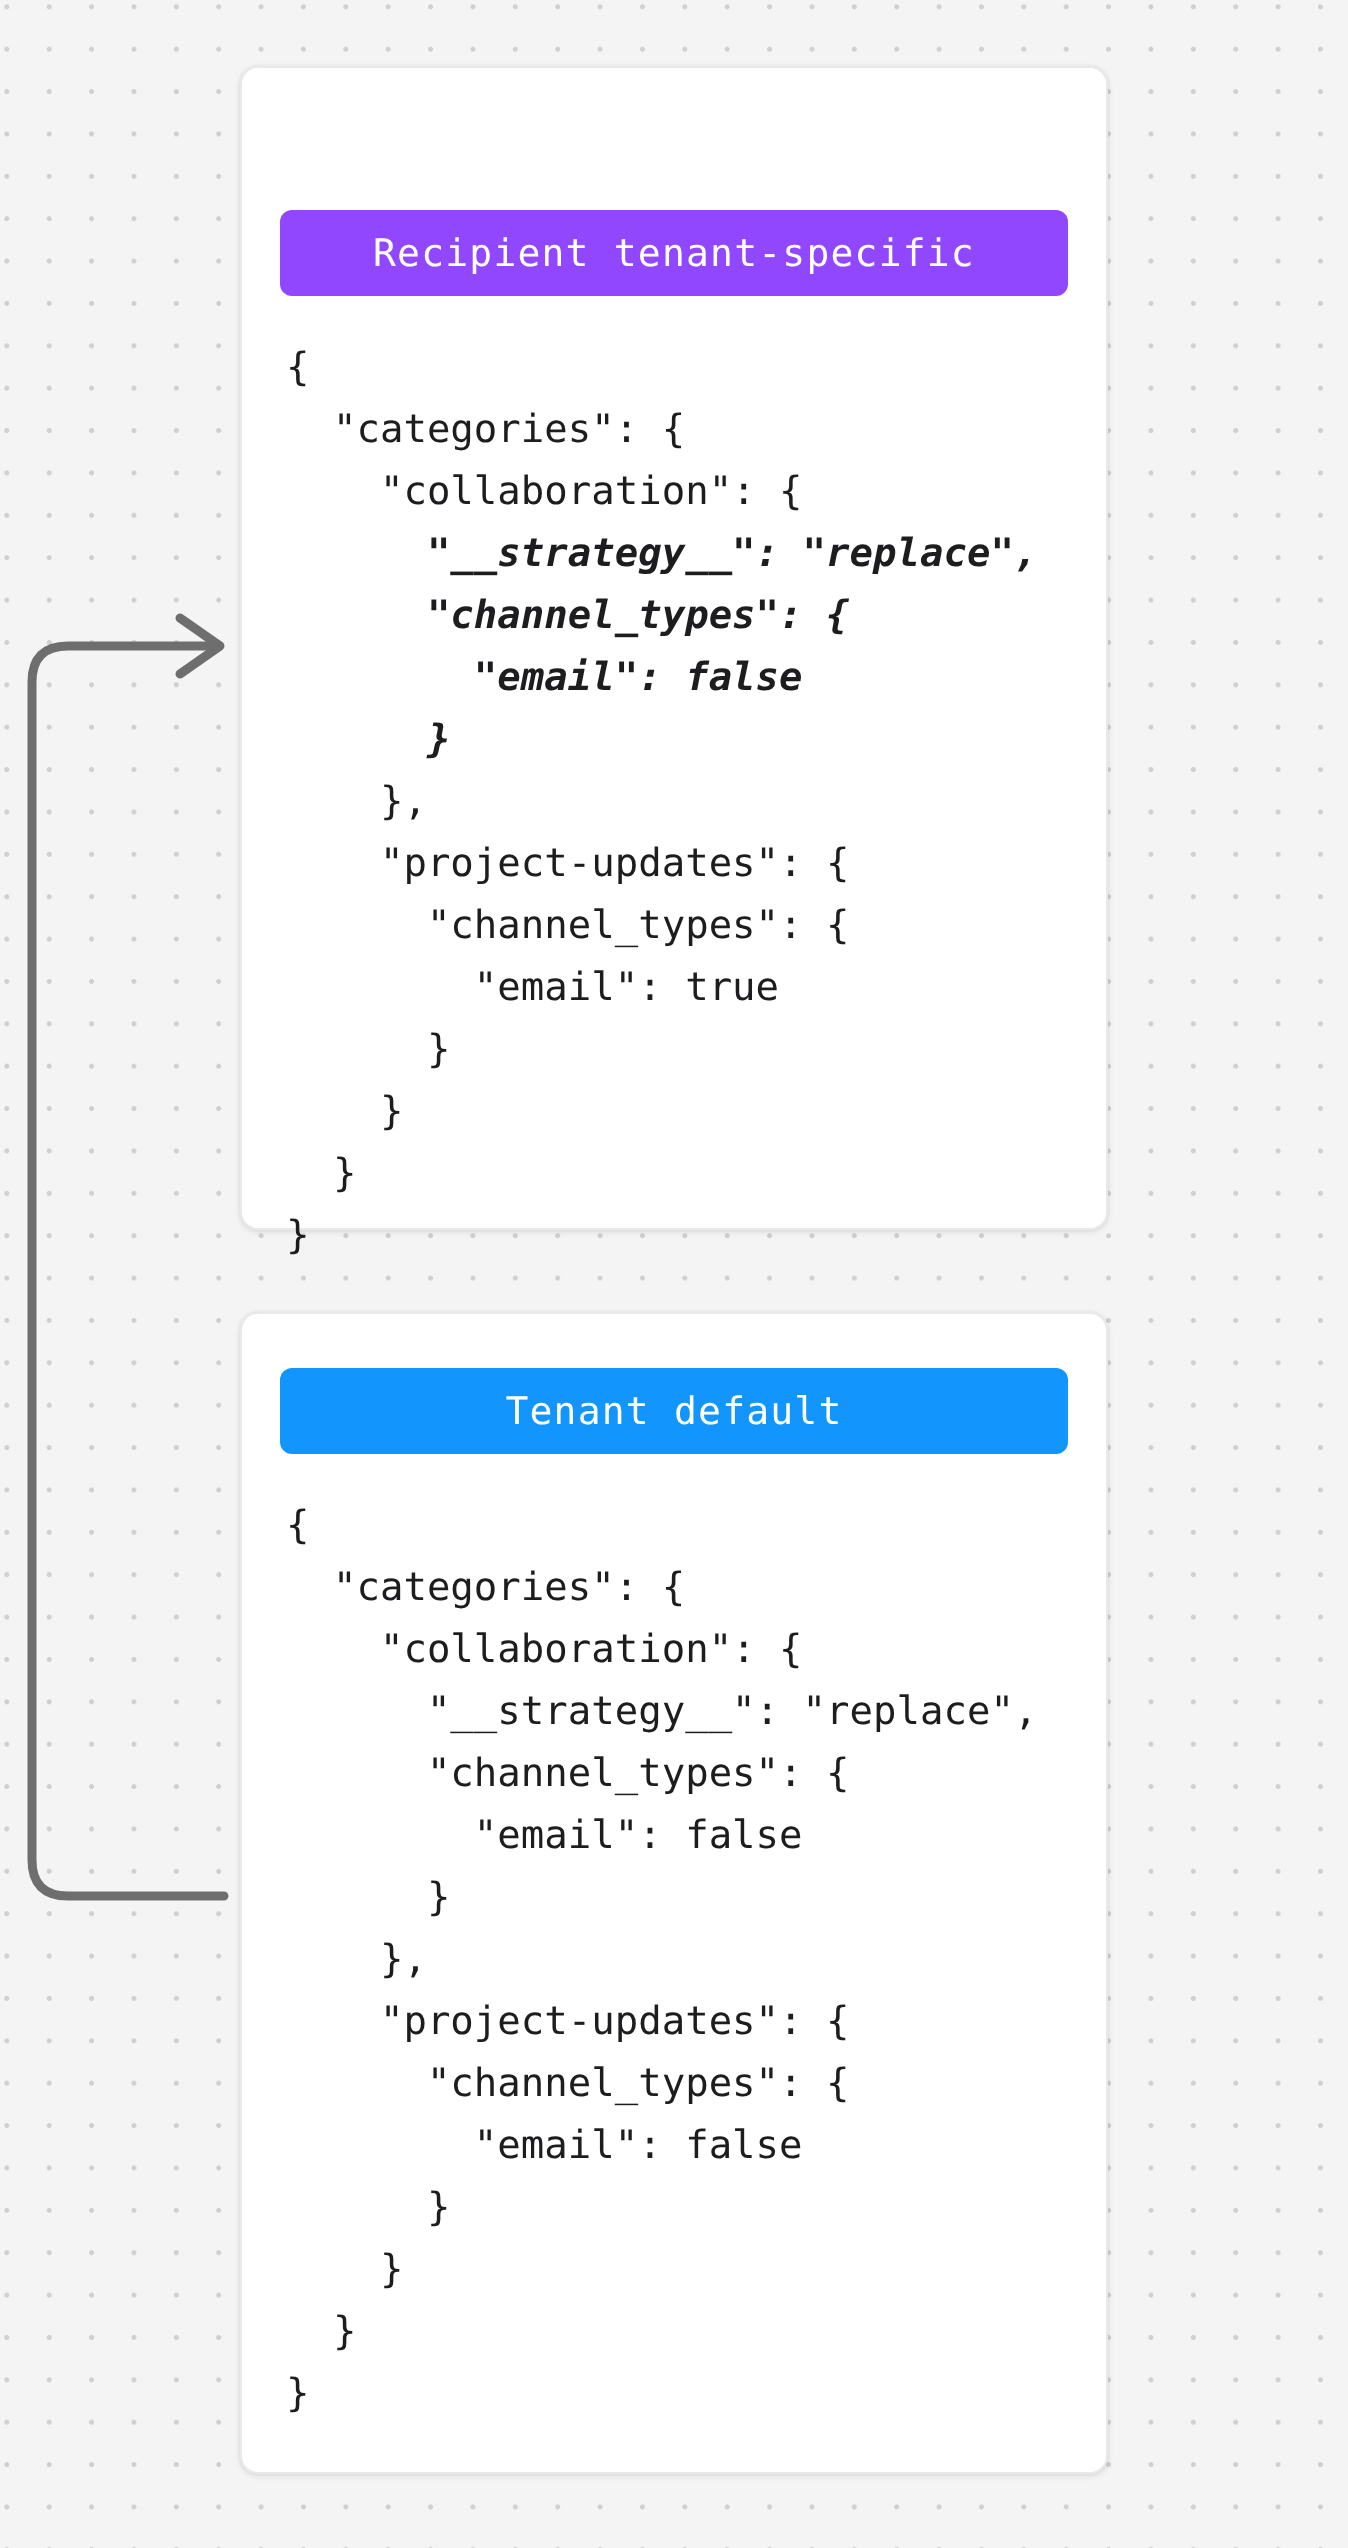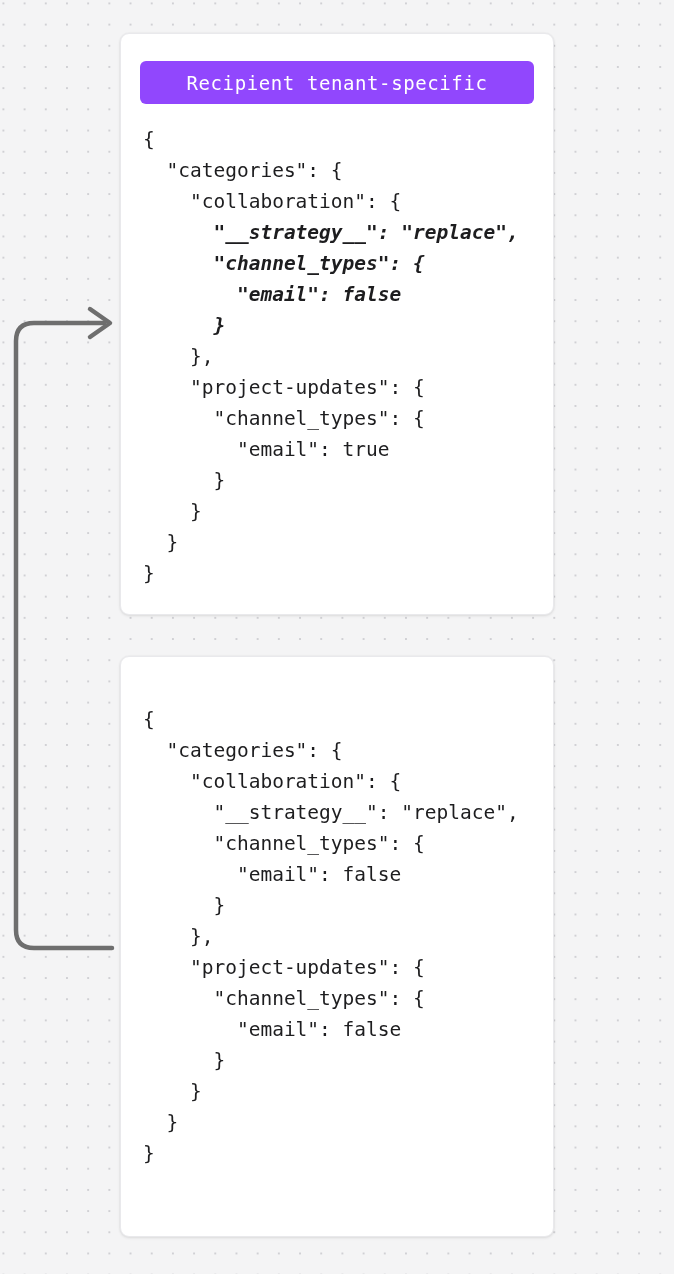--- a/index.html
+++ b/index.html
@@ -92,23 +92,26 @@
 <body style="background-color: rgb(244, 244, 245);">
 
 <div class="canvas">
 
   <svg class="connector" viewBox="0 0 130 670" width="130" height="670" aria-hidden="true">
     <path d="M 112 648 L 34 648 Q 16 648 16 630 L 16 41 Q 16 23 34 23 L 104 23" fill="none" stroke="#6e6e6e" stroke-width="4.5" stroke-linecap="round" stroke-linejoin="round"></path>
     <path d="M 90 9 L 110 23 L 90 37" fill="none" stroke="#6e6e6e" stroke-width="4.5" stroke-linecap="round" stroke-linejoin="round"></path>
   </svg>
 
   <div class="card card-recipient">
-    <div class="card-header" id="hdr-0" style="background: rgb(145, 71, 253); color: rgb(255, 255, 255);">
+    <div class="card-header" id="hdr-0" style="background: rgb(145, 71, 253); color: rgb(255, 255, 255); margin-top: 44px;">
       <span>Recipient tenant-specific</span>
     </div>
     <div class="code" id="code-0"><span class="line">{</span><span class="line">  "categories": {</span><span class="line">    "collaboration": {</span><span class="line hl">      "__strategy__": "replace",</span><span class="line hl">      "channel_types": {</span><span class="line hl">        "email": false</span><span class="line hl">      }</span><span class="line">    },</span><span class="line">    "project-updates": {</span><span class="line">      "channel_types": {</span><span class="line">        "email": true</span><span class="line">      }</span><span class="line">    }</span><span class="line">  }</span><span class="line">}</span></div>
   </div>
 
   <div class="card card-tenant">
+    <div class="card-header" id="hdr-1" style="background: rgb(18, 150, 253); color: rgb(255, 255, 255);">
+      <span>Tenant default</span>
+    </div>
     <div class="code" id="code-1"><span class="line">{</span><span class="line">  "categories": {</span><span class="line">    "collaboration": {</span><span class="line">      "__strategy__": "replace",</span><span class="line">      "channel_types": {</span><span class="line">        "email": false</span><span class="line">      }</span><span class="line">    },</span><span class="line">    "project-updates": {</span><span class="line">      "channel_types": {</span><span class="line">        "email": false</span><span class="line">      }</span><span class="line">    }</span><span class="line">  }</span><span class="line">}</span></div>
   </div>
 
 </div>
 
 </body></html>

